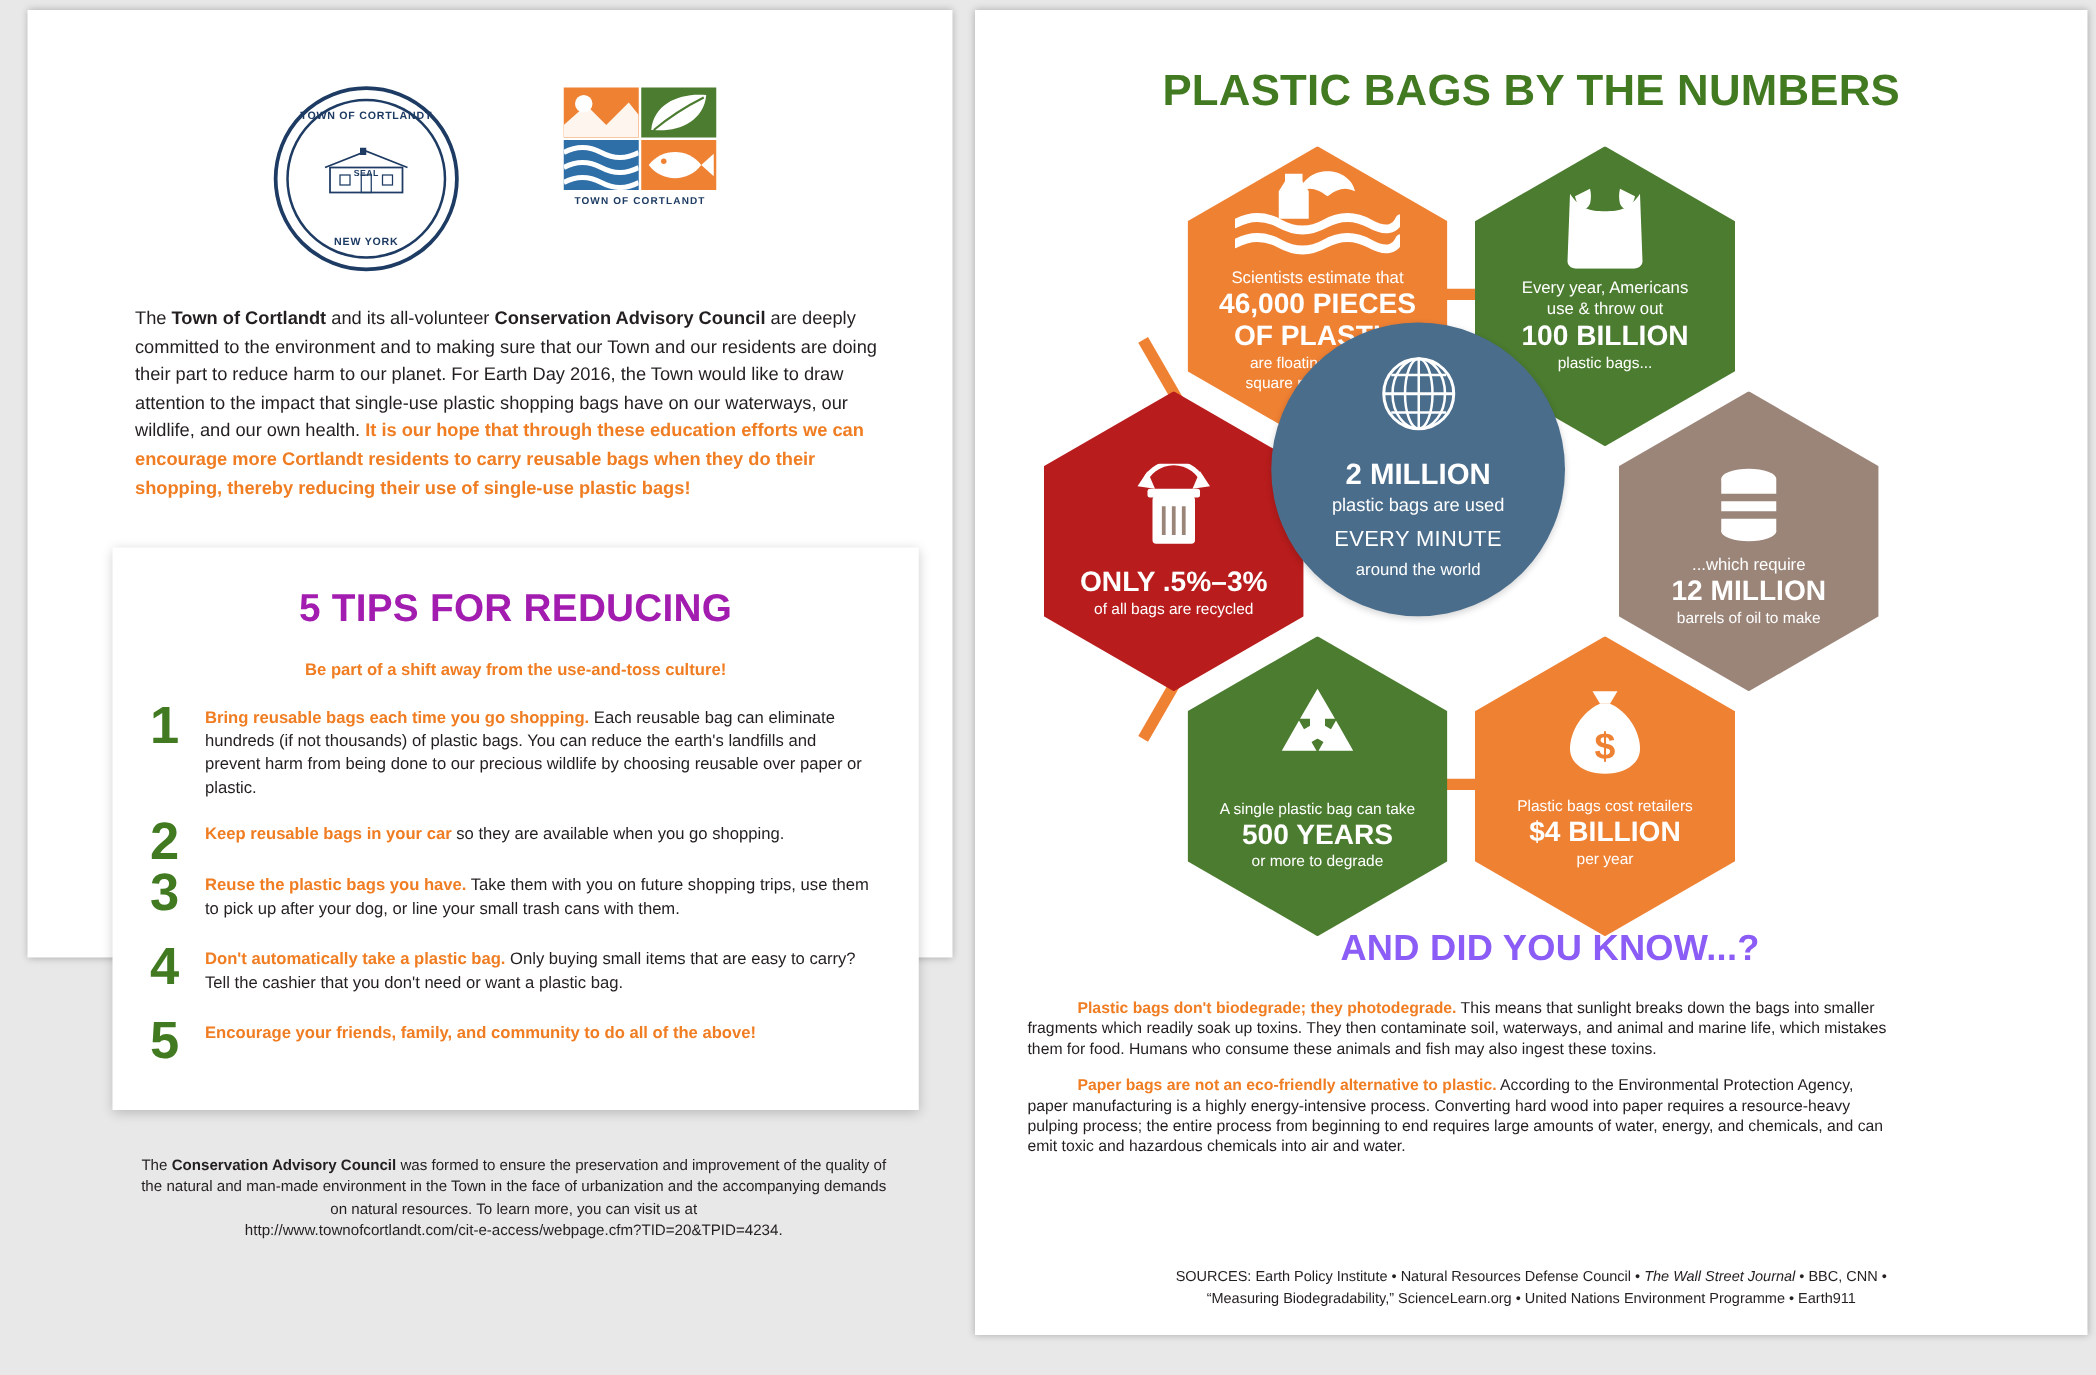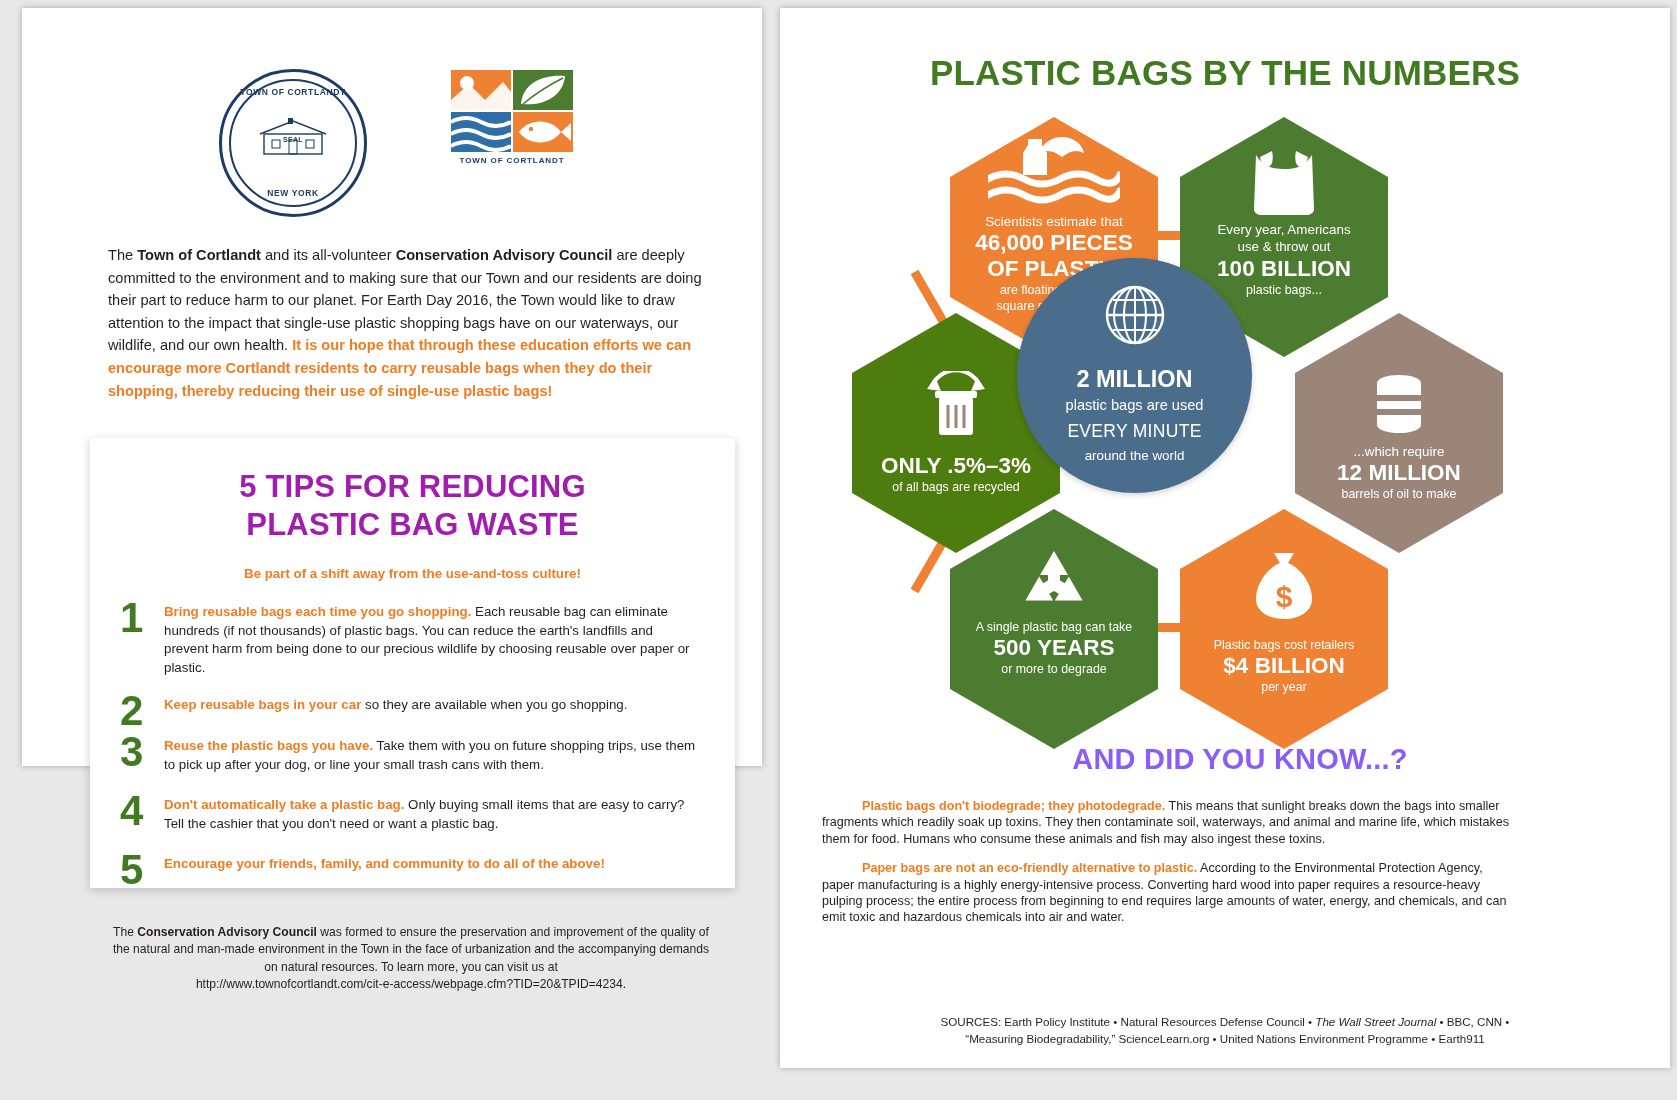--- a/index.html
+++ b/index.html
@@ -102,21 +102,21 @@
     color:#fff;text-align:center;
     box-sizing:border-box;
   }
   .hex .cap{position:absolute;left:12px;right:12px;}
   .hex .small{font-size:13.4px;line-height:17.4px;}
   .hex .big{font-size:22.5px;font-weight:bold;line-height:26px;}
   .hex .tiny{font-size:12.4px;line-height:16px;}
 
   .hx-tl{left:170px;top:14px;background:#ef8133;}
   .hx-tr{left:400px;top:14px;background:#4b7c2f;}
-  .hx-ml{left:72px;top:210px;background:#4d7c0f;}
+  .hx-ml{left:55px;top:210px;background:#b91c1c;}
   .hx-mr{left:515px;top:210px;background:#9b8579;}
   .hx-bl{left:170px;top:406px;background:#4b7c2f;}
   .hx-br{left:400px;top:406px;background:#ef8133;}
 
   .connector{position:absolute;background:#ef8133;height:9px;}
   .c-top{left:370px;top:128px;width:40px;}
   .c-bl{left:118px;top:193px;width:66px;transform:rotate(60deg);}
   .c-br{left:500px;top:193px;width:66px;transform:rotate(-60deg);}
   .c-bl2{left:118px;top:455px;width:66px;transform:rotate(-60deg);}
   .c-br2{left:500px;top:455px;width:66px;transform:rotate(60deg);}
@@ -211,21 +211,20 @@
       </div>
     </div>
 
     <div class="intro">
       <span>The </span><b>Town of Cortlandt</b><span> and its all-volunteer </span><b>Conservation Advisory Council</b><span> are deeply committed to the environment and to making sure that our Town and our residents are doing their part to reduce harm to our planet. For Earth Day 2016, the Town would like to draw attention to the impact that single-use plastic shopping bags have on our waterways, our wildlife, and our own health. </span><span class="hl">It is our hope that through these education efforts we can encourage more Cortlandt residents to carry reusable bags when they do their shopping, thereby reducing their use of single-use plastic bags!</span>
     </div>
 
     <div class="tips-card">
       <div class="tips-title">
         <div>5 TIPS FOR REDUCING</div>
-        <div>PLASTIC BAG WASTE</div>
       </div>
       <div class="tips-sub">Be part of a shift away from the use-and-toss culture!</div>
 
       <div class="tip tip1">
         <span class="num">1</span><span class="lead">Bring reusable bags each time you go shopping.</span><span> Each reusable bag can eliminate hundreds (if not thousands) of plastic bags. You can reduce the earth's landfills and prevent harm from being done to our precious wildlife by choosing reusable over paper or plastic.</span>
       </div>
       <div class="tip tip2">
         <span class="num">2</span><span class="lead">Keep reusable bags in your car</span><span> so they are available when you go shopping.</span>
       </div>
       <div class="tip tip3">
@@ -319,21 +318,21 @@
           <div class="tiny">barrels of oil to make</div>
         </div>
       </div>
 
       <div class="hex hx-bl">
         <svg class="hexicon" style="top:36px;width:82px;height:78px;" viewBox="0 0 82 78">
           <path d="M41 6 L55 30 L47 30 L47 44 L35 44 L35 30 L27 30 Z" fill="#fff" transform="rotate(0 41 30)"></path>
           <path d="M41 6 L55 30 L47 30 L47 44 L35 44 L35 30 L27 30 Z" fill="#fff" transform="rotate(120 41 39)"></path>
           <path d="M41 6 L55 30 L47 30 L47 44 L35 44 L35 30 L27 30 Z" fill="#fff" transform="rotate(240 41 39)"></path>
         </svg>
-        <div class="cap" style="top:110px;text-align:center;">
+        <div class="cap" style="top:130px;text-align:center;">
           <div class="tiny">A single plastic bag can take</div>
           <div class="big">500 YEARS</div>
           <div class="tiny">or more to degrade</div>
         </div>
       </div>
 
       <div class="hex hx-br">
         <svg class="hexicon" style="top:40px;width:72px;height:74px;" viewBox="0 0 72 74">
           <path d="M26 4 h20 l-6 10 h-8 z" fill="#fff"></path>
           <path d="M32 14 h8 c14 6 24 22 24 36 c0 12 -12 20 -28 20 s-28 -8 -28 -20 c0 -14 10 -30 24 -36 z" fill="#fff"></path>

